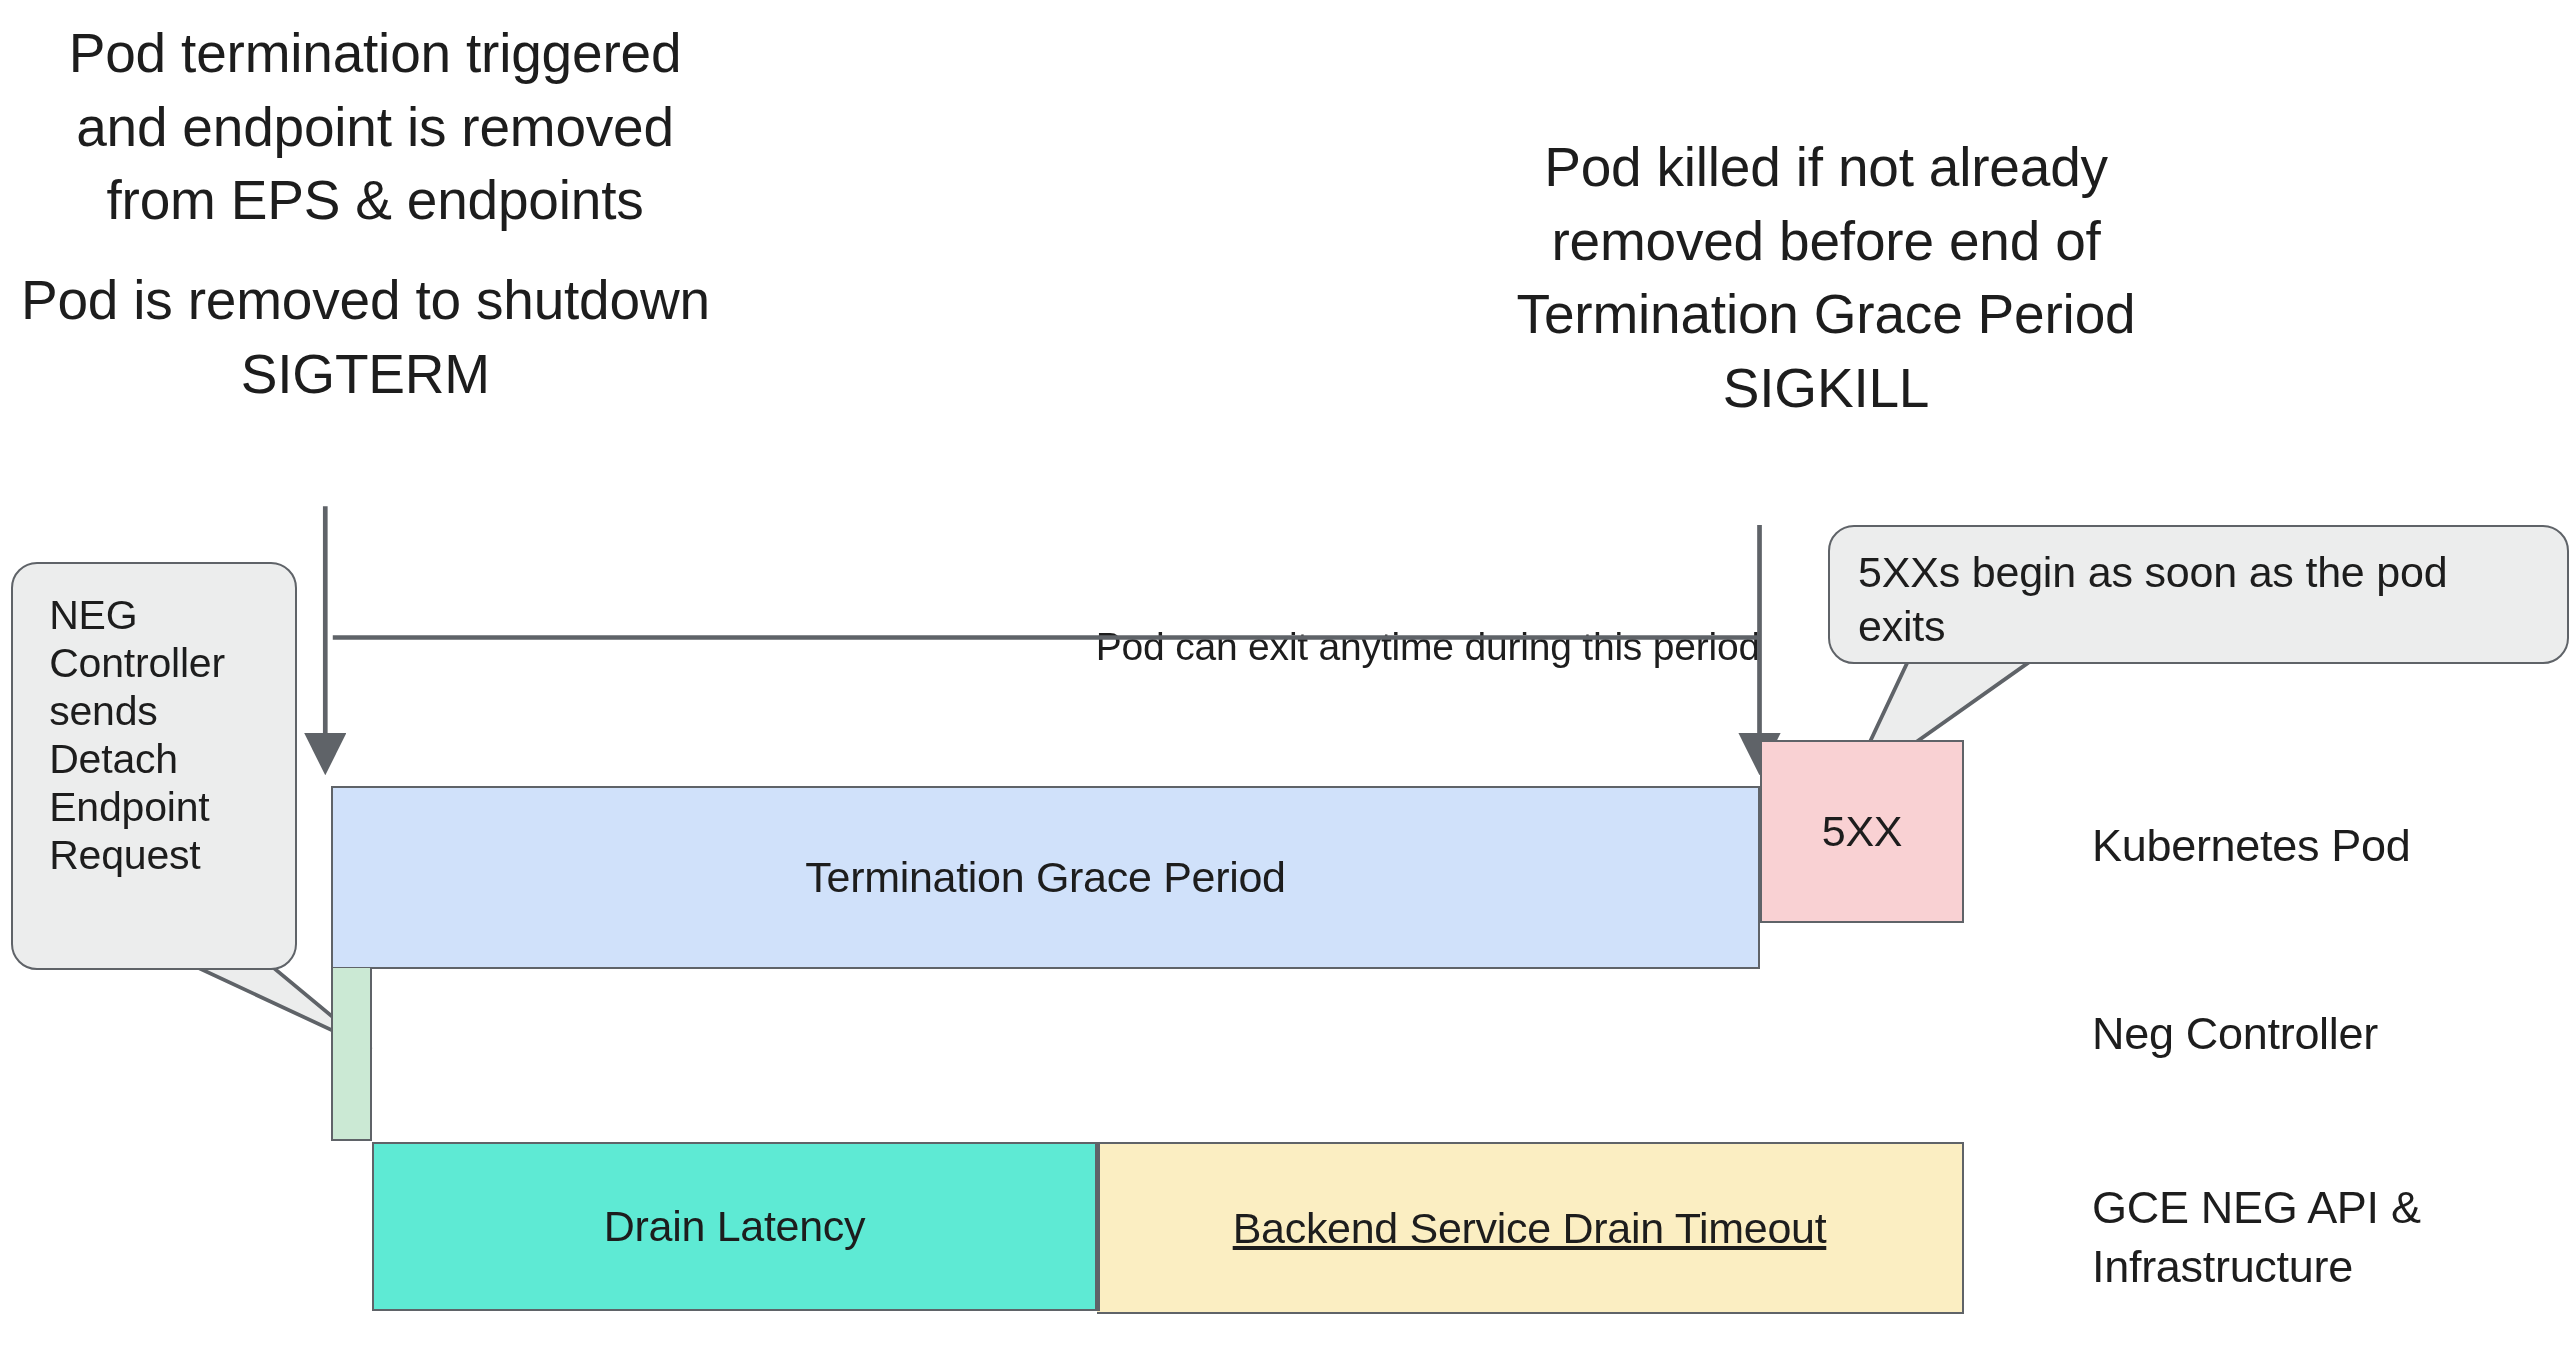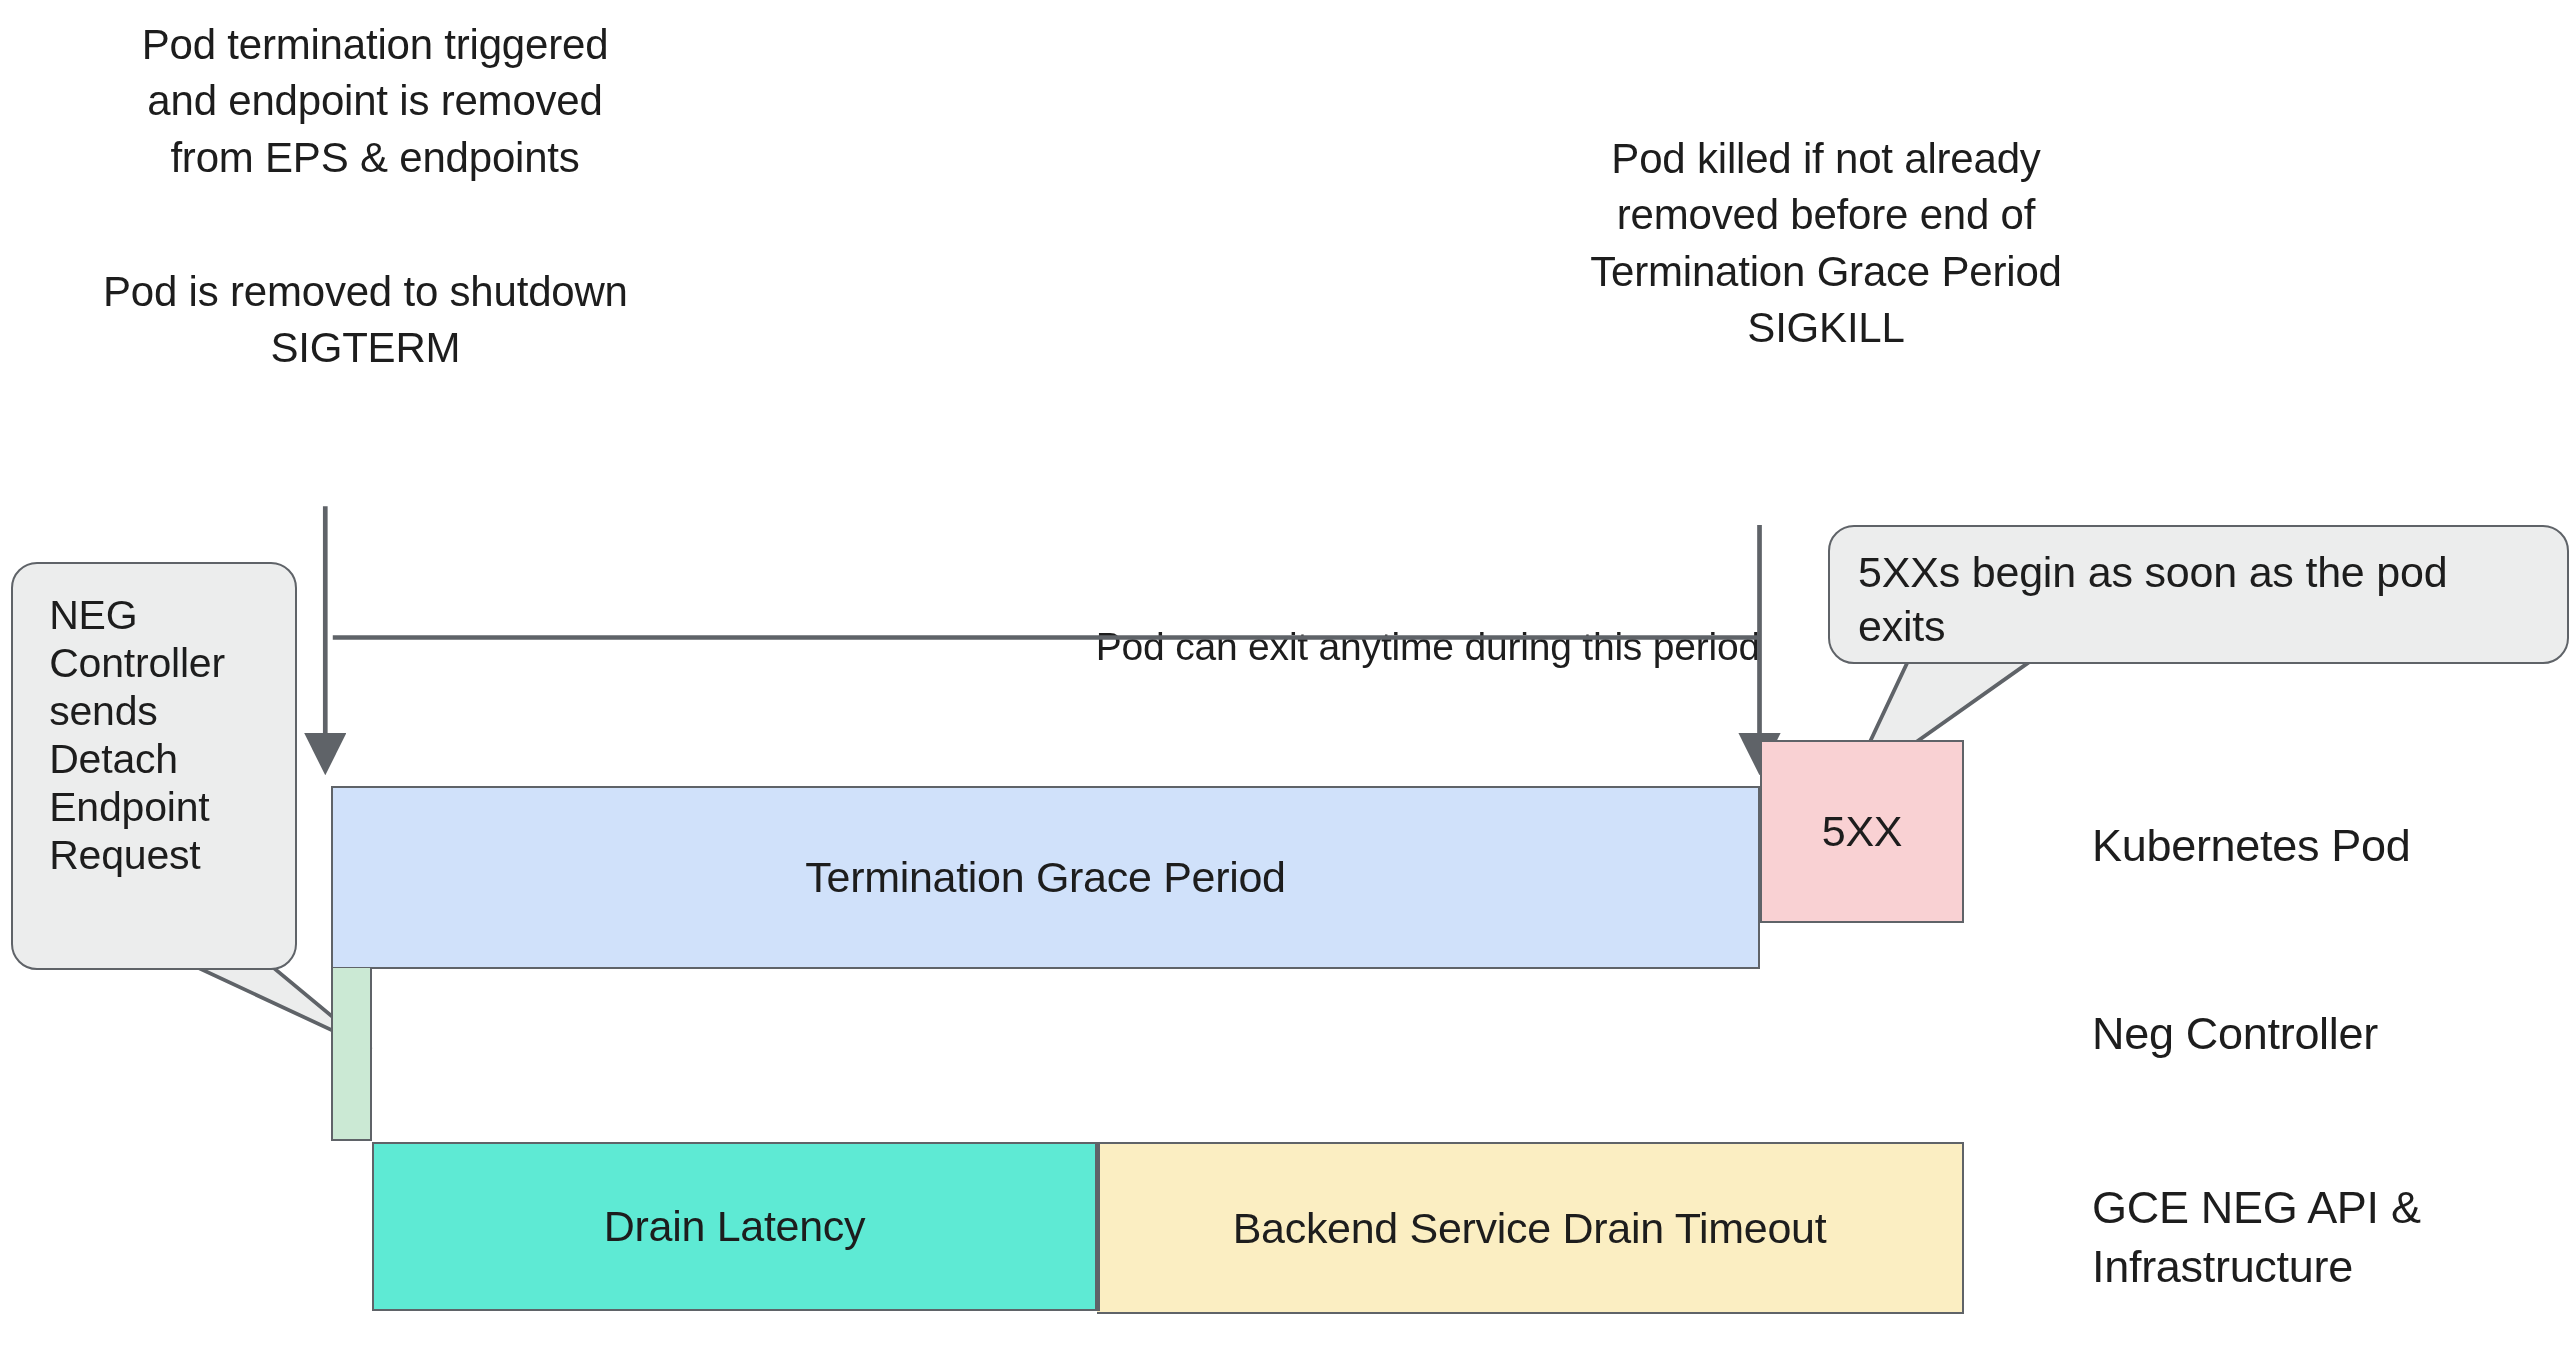--- a/index.html
+++ b/index.html
@@ -15,21 +15,21 @@
     position: relative;
     width: 2576px;
     height: 1350px;
     background: #ffffff;
     overflow: hidden;
   }
 
   
   .note {
     position: absolute;
-    font-size: 42px;
+    font-size: 55px;
     line-height: 1.34;
     color: #1d1d1d;
     white-space: pre-line;
     letter-spacing: -0.2px;
   }
   .note.center { text-align: center; }
 
   #note-termination { left: 19px;  top: 17px;  width: 712px; }
   #note-sigterm     { left: 9.4px;  top: 264px; width: 712px; }
   #note-sigkill     { left: 1498px; top: 131px; width: 656px; }
@@ -61,20 +61,21 @@
     border-top: none;
   }
   #bar-drain-latency {
     left: 372px; top: 1142px; width: 725px; height: 169px;
     background: #5eead4;
   }
   #bar-drain-timeout {
     left: 1097px; top: 1142px; width: 867px; height: 172px;
     background: #fbeec2;
     border-left: none;
+    text-decoration: underline;
   }
   
   #yellow-divider {
     position: absolute;
     left: 1097px; top: 1142px;
     width: 2.8px; height: 169px;
     background: #5f6368;
   }
 
   

